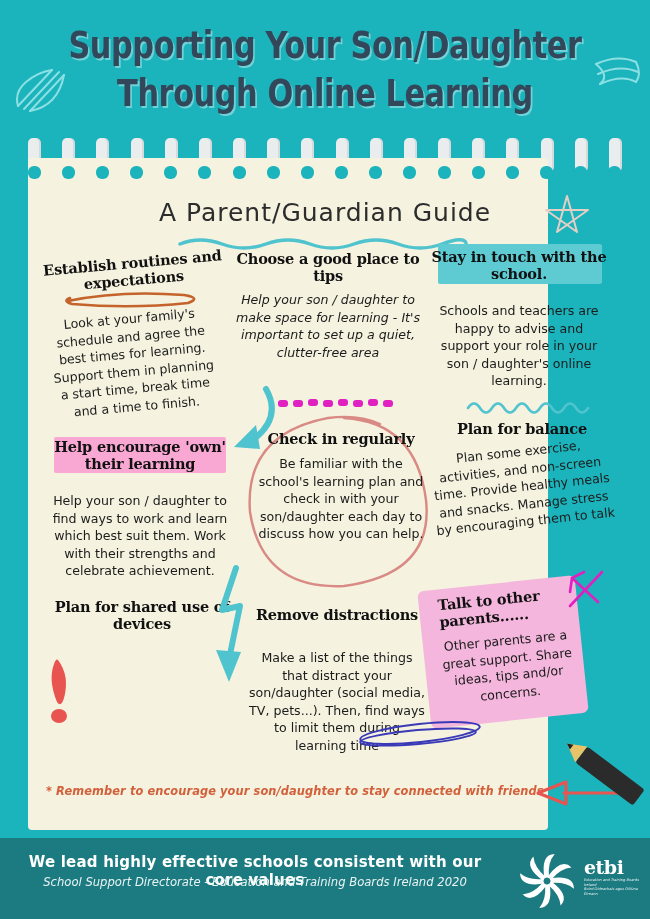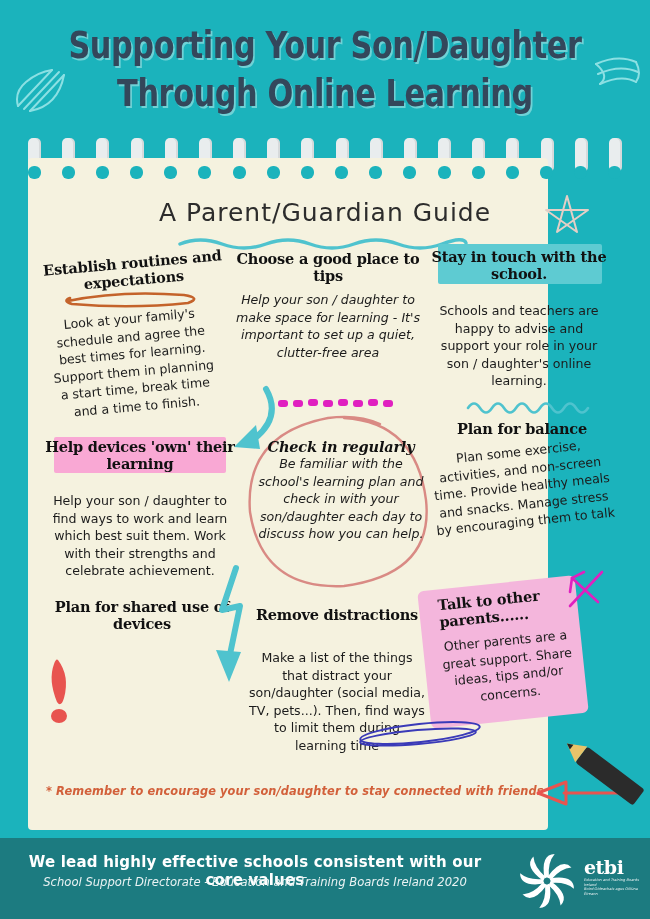--- a/index.html
+++ b/index.html
@@ -206,35 +206,35 @@
       <div class="h rel" style="padding-top:2px;">Stay in touch with the school.</div>
       <div class="body" style="margin-top:20px;padding:0 6px;">Schools and teachers are happy to advise and support your role in your son / daughter's online learning.</div>
     </div>
 
     <svg style="position:absolute;left:438px;top:240px;" width="128" height="18">
       <path d="M2 10 q6 -9 12 0 t12 0 t12 0 t12 0 t12 0 t12 0 t12 0 t12 0 t12 0 t12 0" fill="none" stroke="#4FC3CE" stroke-width="2.6" stroke-linecap="round"></path>
     </svg>
 
     <div class="block" style="left:14px;top:280px;width:196px;">
       <div class="hl hl-pink" style="left:12px;top:-1px;width:172px;height:36px;"></div>
-      <div class="h rel">Help devices 'own' their learning</div>
+      <div class="h rel">Help encourage 'own' their learning</div>
       <div class="body" style="margin-top:20px;padding:0 4px;">Help your son / daughter to find ways to work and learn which best suit them. Work with their strengths and celebrate achievement.</div>
     </div>
 
     <svg style="position:absolute;left:192px;top:225px;" width="70" height="80">
       <path d="M46 6 Q62 34 34 56" fill="none" stroke="#4FC3CE" stroke-width="6" stroke-linecap="round"></path>
       <path d="M14 64 L36 42 L40 66 Z" fill="#4FC3CE"></path>
     </svg>
 
     <svg style="position:absolute;left:212px;top:250px;" width="200" height="190">
       <path d="M104 10 Q176 14 186 92 Q194 166 104 178 Q22 182 10 104 Q4 26 88 10 Q118 6 140 16" fill="none" stroke="#D98A84" stroke-width="2.4" stroke-linecap="round"></path>
     </svg>
-    <div class="block" style="left:230px;top:280px;width:166px;font-style:italic;">
+    <div class="block" style="left:230px;top:272px;width:166px;">
       <div class="h">Check in regularly</div>
-      <div class="body" style="">Be familiar with the school's learning plan and check in with your son/daughter each day to discuss how you can help.</div>
+      <div class="body" style="margin-top:8px;">Be familiar with the school's learning plan and check in with your son/daughter each day to discuss how you can help.</div>
     </div>
 
     <div class="block" style="left:402px;top:262px;width:184px;">
       <div class="h">Plan for balance</div>
       <div class="body tilt-b" style="margin-top:6px;padding:0 2px;">Plan some exercise, activities, and non-screen time. Provide healthy meals and snacks. Manage stress by encouraging them to talk</div>
     </div>
 
     <div class="block" style="left:18px;top:440px;width:192px;">
       <div class="h">Plan for shared use of devices</div>
     </div>

